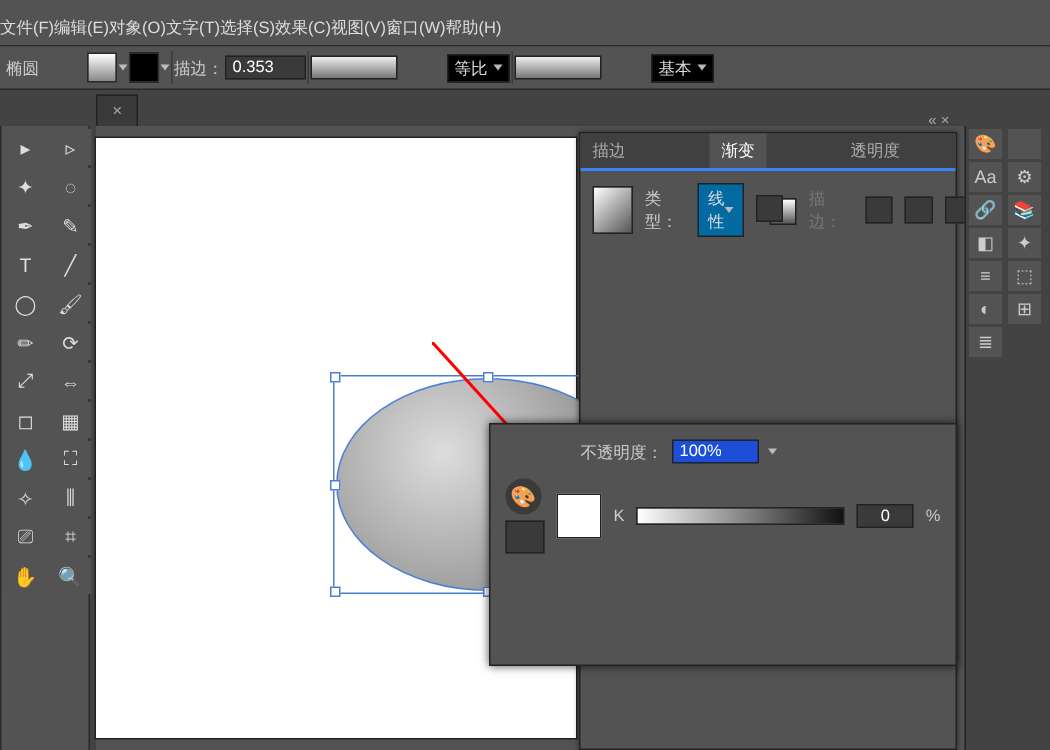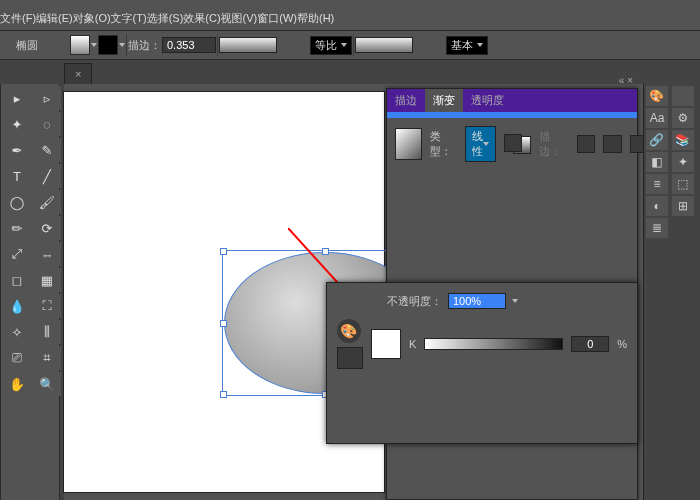--- a/index.html
+++ b/index.html
@@ -3,21 +3,21 @@
 <meta charset="utf-8">
 <style>
 html,body{margin:0;padding:0;width:700px;height:500px;background:#c0c0c0;font-family:"Microsoft YaHei",sans-serif;font-size:11px;color:#ddd;overflow:hidden;}
 .app{background:#535353;width:700px;height:500px;position:relative;}
 
 
 .menubar{height:24px;background:#535353;border-bottom:1px solid #2a2a2a;display:flex;align-items:center;padding-top:6px;}
 .menu-item{padding:4px 0;color:#ddd;cursor:default;}
 
 
-.ctrlbar{height:28px;background:#535353;border-bottom:1px solid #2a2a2a;display:flex;align-items:center;gap:1px;padding:0 16px;}
+.ctrlbar{height:28px;background:#535353;border-bottom:1px solid #2a2a2a;display:flex;align-items:center;gap:1px;padding:0 4px;}
 .well{background:#3a3a3a;border:1px solid #2a2a2a;width:18px;height:18px;display:inline-block;}
 .swatch-gray{background:linear-gradient(#fff,#888);}
 .swatch-black{background:#000;}
 .sep{width:1px;height:22px;background:#3a3a3a;}
 .lbl{color:#ccc;}
 .num-field{background:#3a3a3a;border:1px solid #222;color:#fff;padding:1px 4px;min-width:44px;position:relative;}
 .pill{background:linear-gradient(#eee,#777);border:1px solid #222;width:56px;height:14px;display:inline-block;}
 .dropdown-small{background:#000000;border:1px solid #222;padding:1px 4px;display:inline-flex;align-items:center;gap:4px;margin-left:32px;}
 .chev{width:0;height:0;border-left:3px solid transparent;border-right:3px solid transparent;border-top:4px solid #bbb;display:inline-block;}
 
@@ -42,42 +42,42 @@
 .h-tl{left:-3px;top:-3px}.h-tr{right:-3px;top:-3px}.h-bl{left:-3px;bottom:-3px}.h-br{right:-3px;bottom:-3px}
 .h-t{left:50%;top:-3px;margin-left:-3px}.h-b{left:50%;bottom:-3px;margin-left:-3px}
 .h-l{left:-3px;top:50%;margin-top:-3px}.h-r{right:-3px;top:50%;margin-top:-3px}
 
 .arrow{position:absolute;left:288px;top:144px;width:130px;height:140px;pointer-events:none;}
 .arrow line{stroke:#f00;stroke-width:2;}
 .arrow polygon{fill:#f00;}
 
 
 .panel{position:absolute;right:62px;top:4px;width:250px;height:410px;background:#535353;border:1px solid #222;box-shadow:0 0 4px rgba(0,0,0,.6);}
-.panel-tabs{display:flex;background:#4c1d95;border-bottom:6px solid #3b82f6;}
+.panel-tabs{display:flex;background:#404040;border-bottom:2px solid #3b82f6;gap:48px;}
 .ptab{padding:4px 8px;color:#aaa;}
 .ptab.active{background:#535353;color:#fff;}
 .panel-body{padding:8px;display:flex;gap:8px;}
 .grad-row{display:flex;gap:8px;align-items:center;}
 .grad-preview{width:30px;height:30px;background:linear-gradient(135deg,#fff,#555);border:1px solid #222;}
 .panel-select{background:#0369a1;border:1px solid #222;padding:2px 6px;flex:1;display:flex;justify-content:space-between;align-items:center;}
 .mini-btn{width:18px;height:16px;background:#3a3a3a;border:1px solid #222;display:inline-block;}
 .angle-row{display:flex;gap:6px;align-items:center;padding-left:40px;}
 .dial{width:16px;height:16px;border:1px solid #888;border-radius:50%;position:relative;}
 .dial::after{content:"";position:absolute;left:7px;top:1px;width:1px;height:6px;background:#ccc;}
 .grad-bar{height:14px;background:linear-gradient(to right,#fff,#222);border:1px solid #222;position:relative;margin:4px 2px;}
 .stop{position:absolute;width:10px;height:12px;background:#4a4a4a;border:1px solid #111;bottom:-13px;}
 .stop.left{left:-4px;}
 .stop.right{right:-4px;background:#222;}
 .red-box{position:absolute;left:-6px;bottom:-19px;width:22px;height:22px;border:2px solid #f00;}
 .trash{position:absolute;right:0;top:-2px;color:#888;font-size:12px;}
 
 
 .popout{position:absolute;right:62px;top:198px;width:310px;height:160px;background:#535353;border:1px solid #222;box-shadow:0 0 6px rgba(0,0,0,.7);}
 .po-row1{display:flex;align-items:center;gap:6px;padding:10px 10px 6px 60px;}
-.po-field{background:#3b82f6;border:1px solid #222;padding:1px 4px;width:48px;color:#fff;}
+.po-field{background:#1d4ed8;border:1px solid #222;padding:1px 4px;width:48px;color:#fff;}
 .po-row2{display:flex;align-items:center;gap:8px;padding:4px 10px;}
 .palette-icon{width:24px;height:24px;background:#3a3a3a;border-radius:50%;display:flex;align-items:center;justify-content:center;font-size:14px;}
 .color-swatch{width:28px;height:28px;background:#fff;border:1px solid #222;}
 .slider{flex:1;height:10px;background:linear-gradient(to right,#fff,#111);border:1px solid #222;}
 .val-box{background:#3a3a3a;border:1px solid #222;padding:1px 4px;width:28px;text-align:center;color:#fff;}
 
 
 .strip{position:absolute;right:0;top:0;width:52px;height:100%;background:#434343;border-left:1px solid #222;display:grid;grid-template-columns:24px 24px;gap:2px;padding:2px;align-content:start;}
 .sicon{width:22px;height:20px;background:#535353;display:flex;align-items:center;justify-content:center;color:#ccc;font-size:12px;}
 

